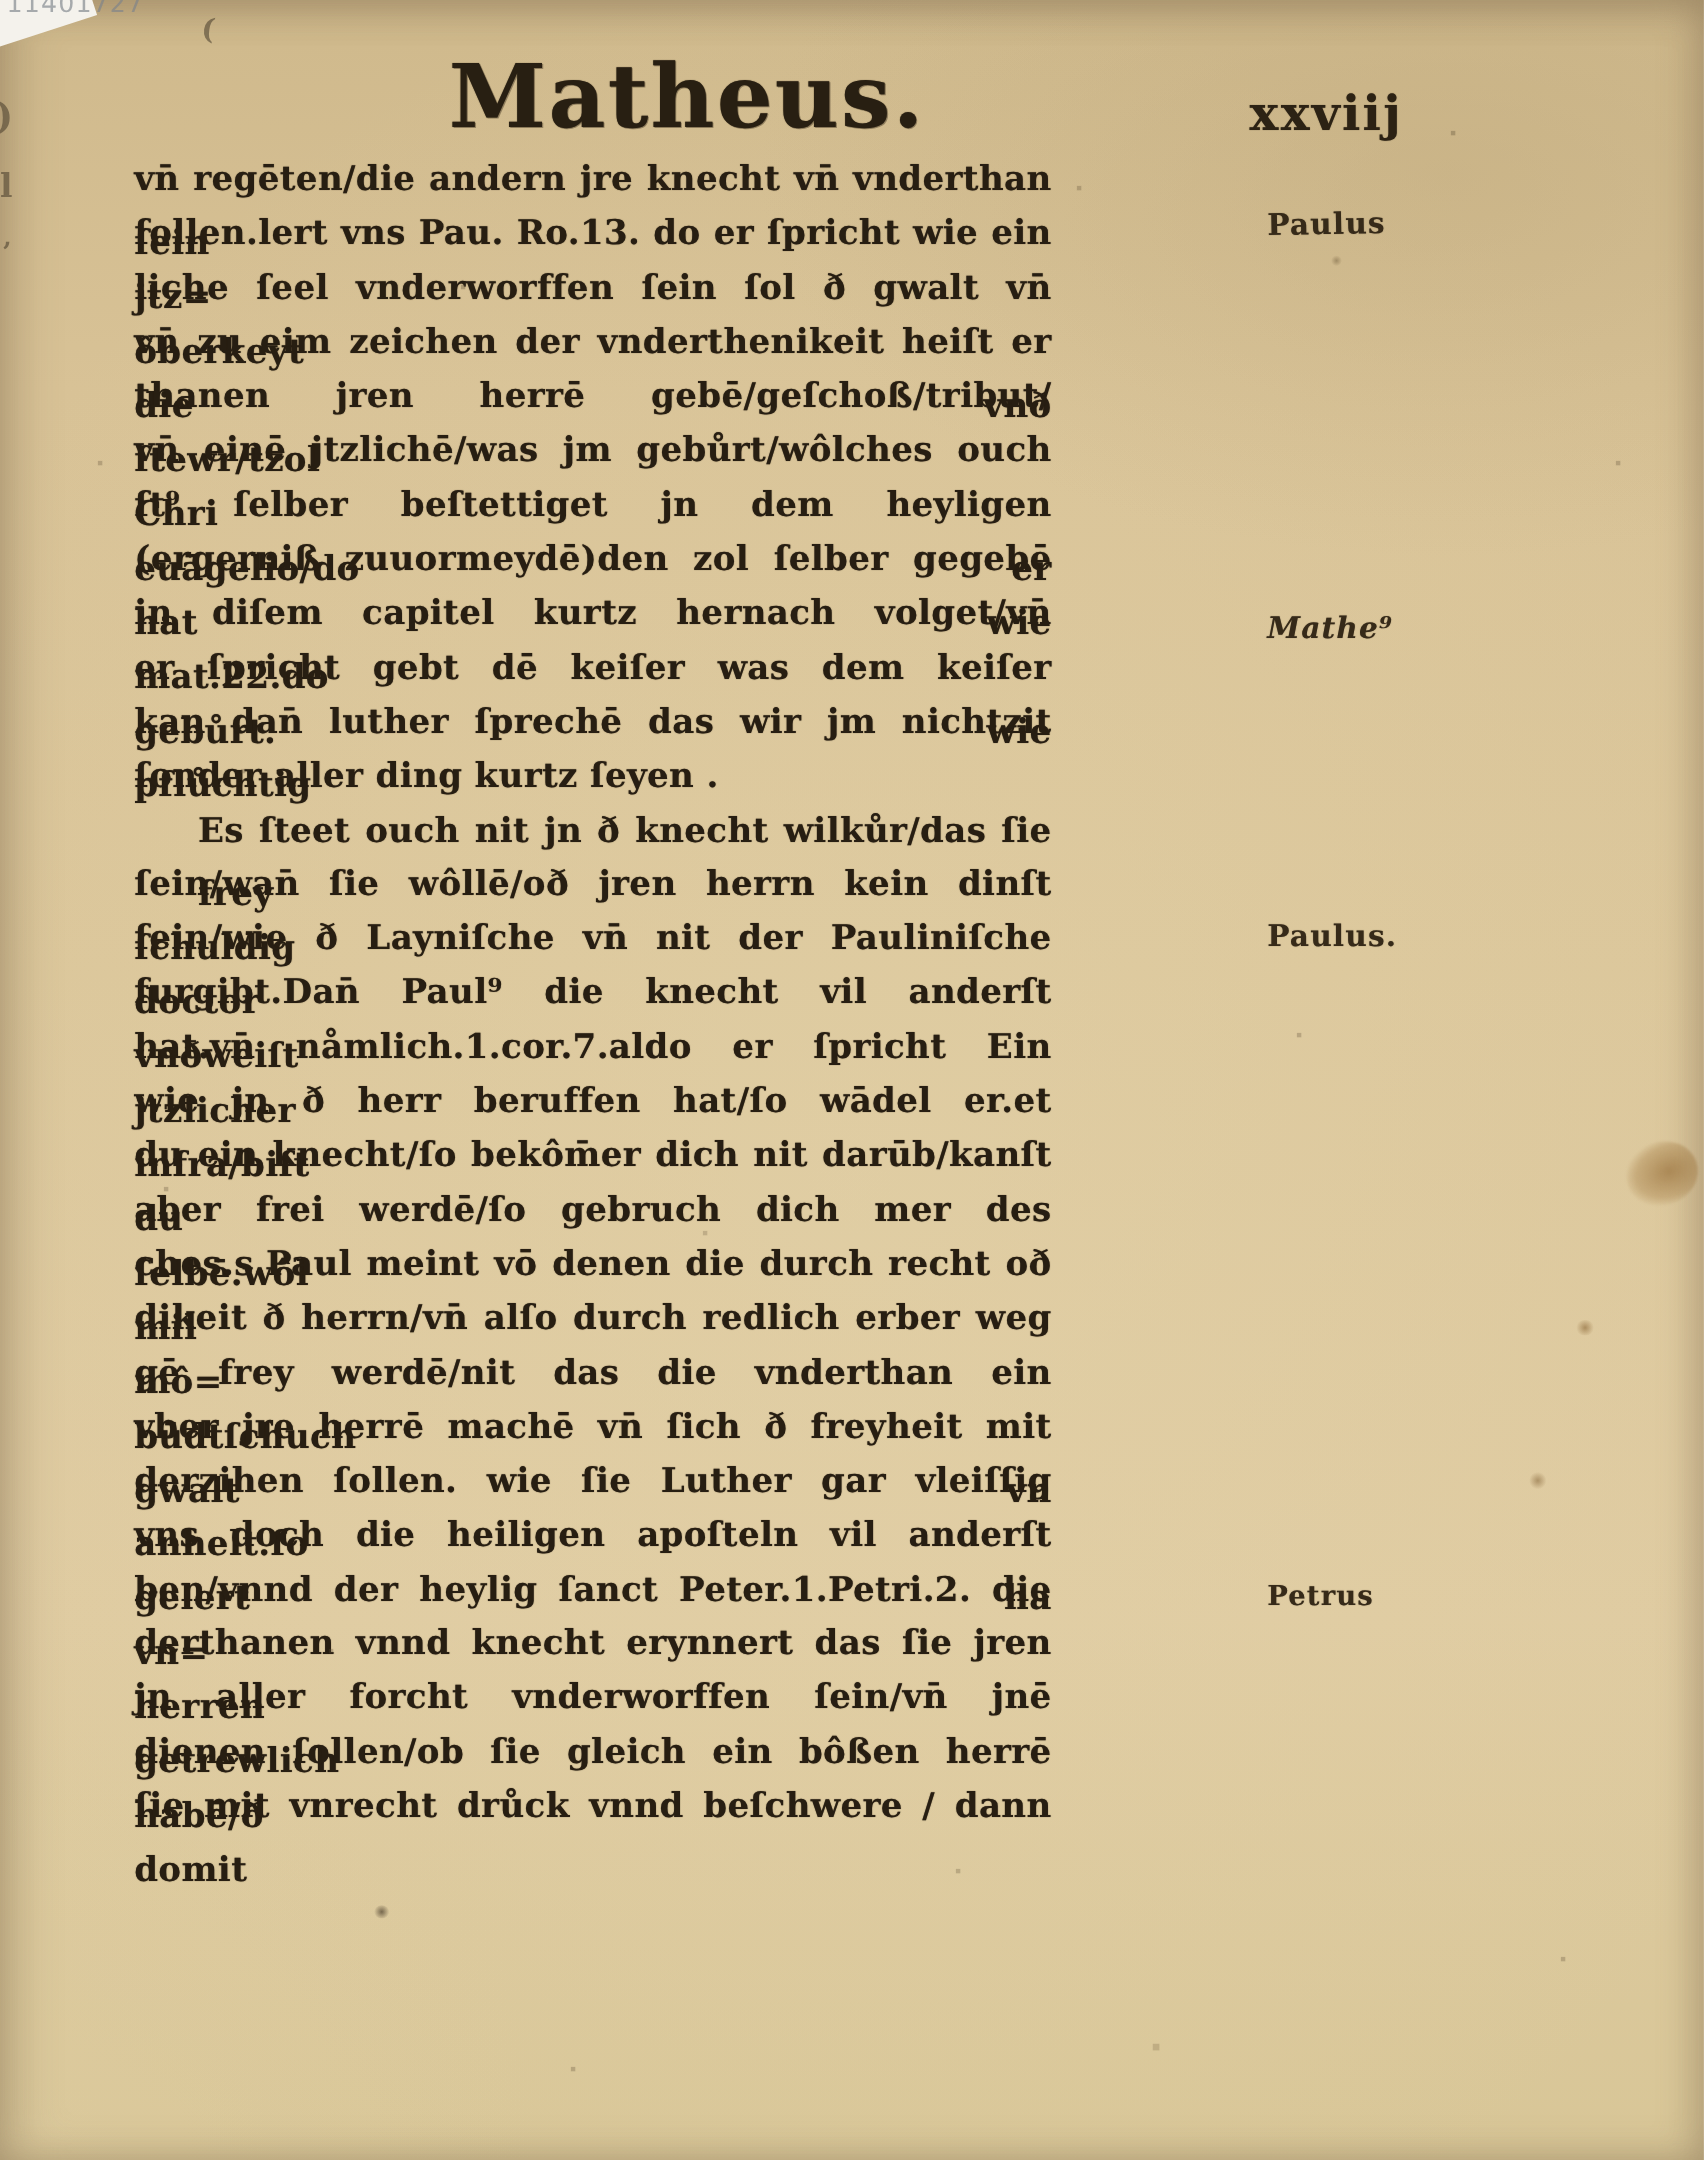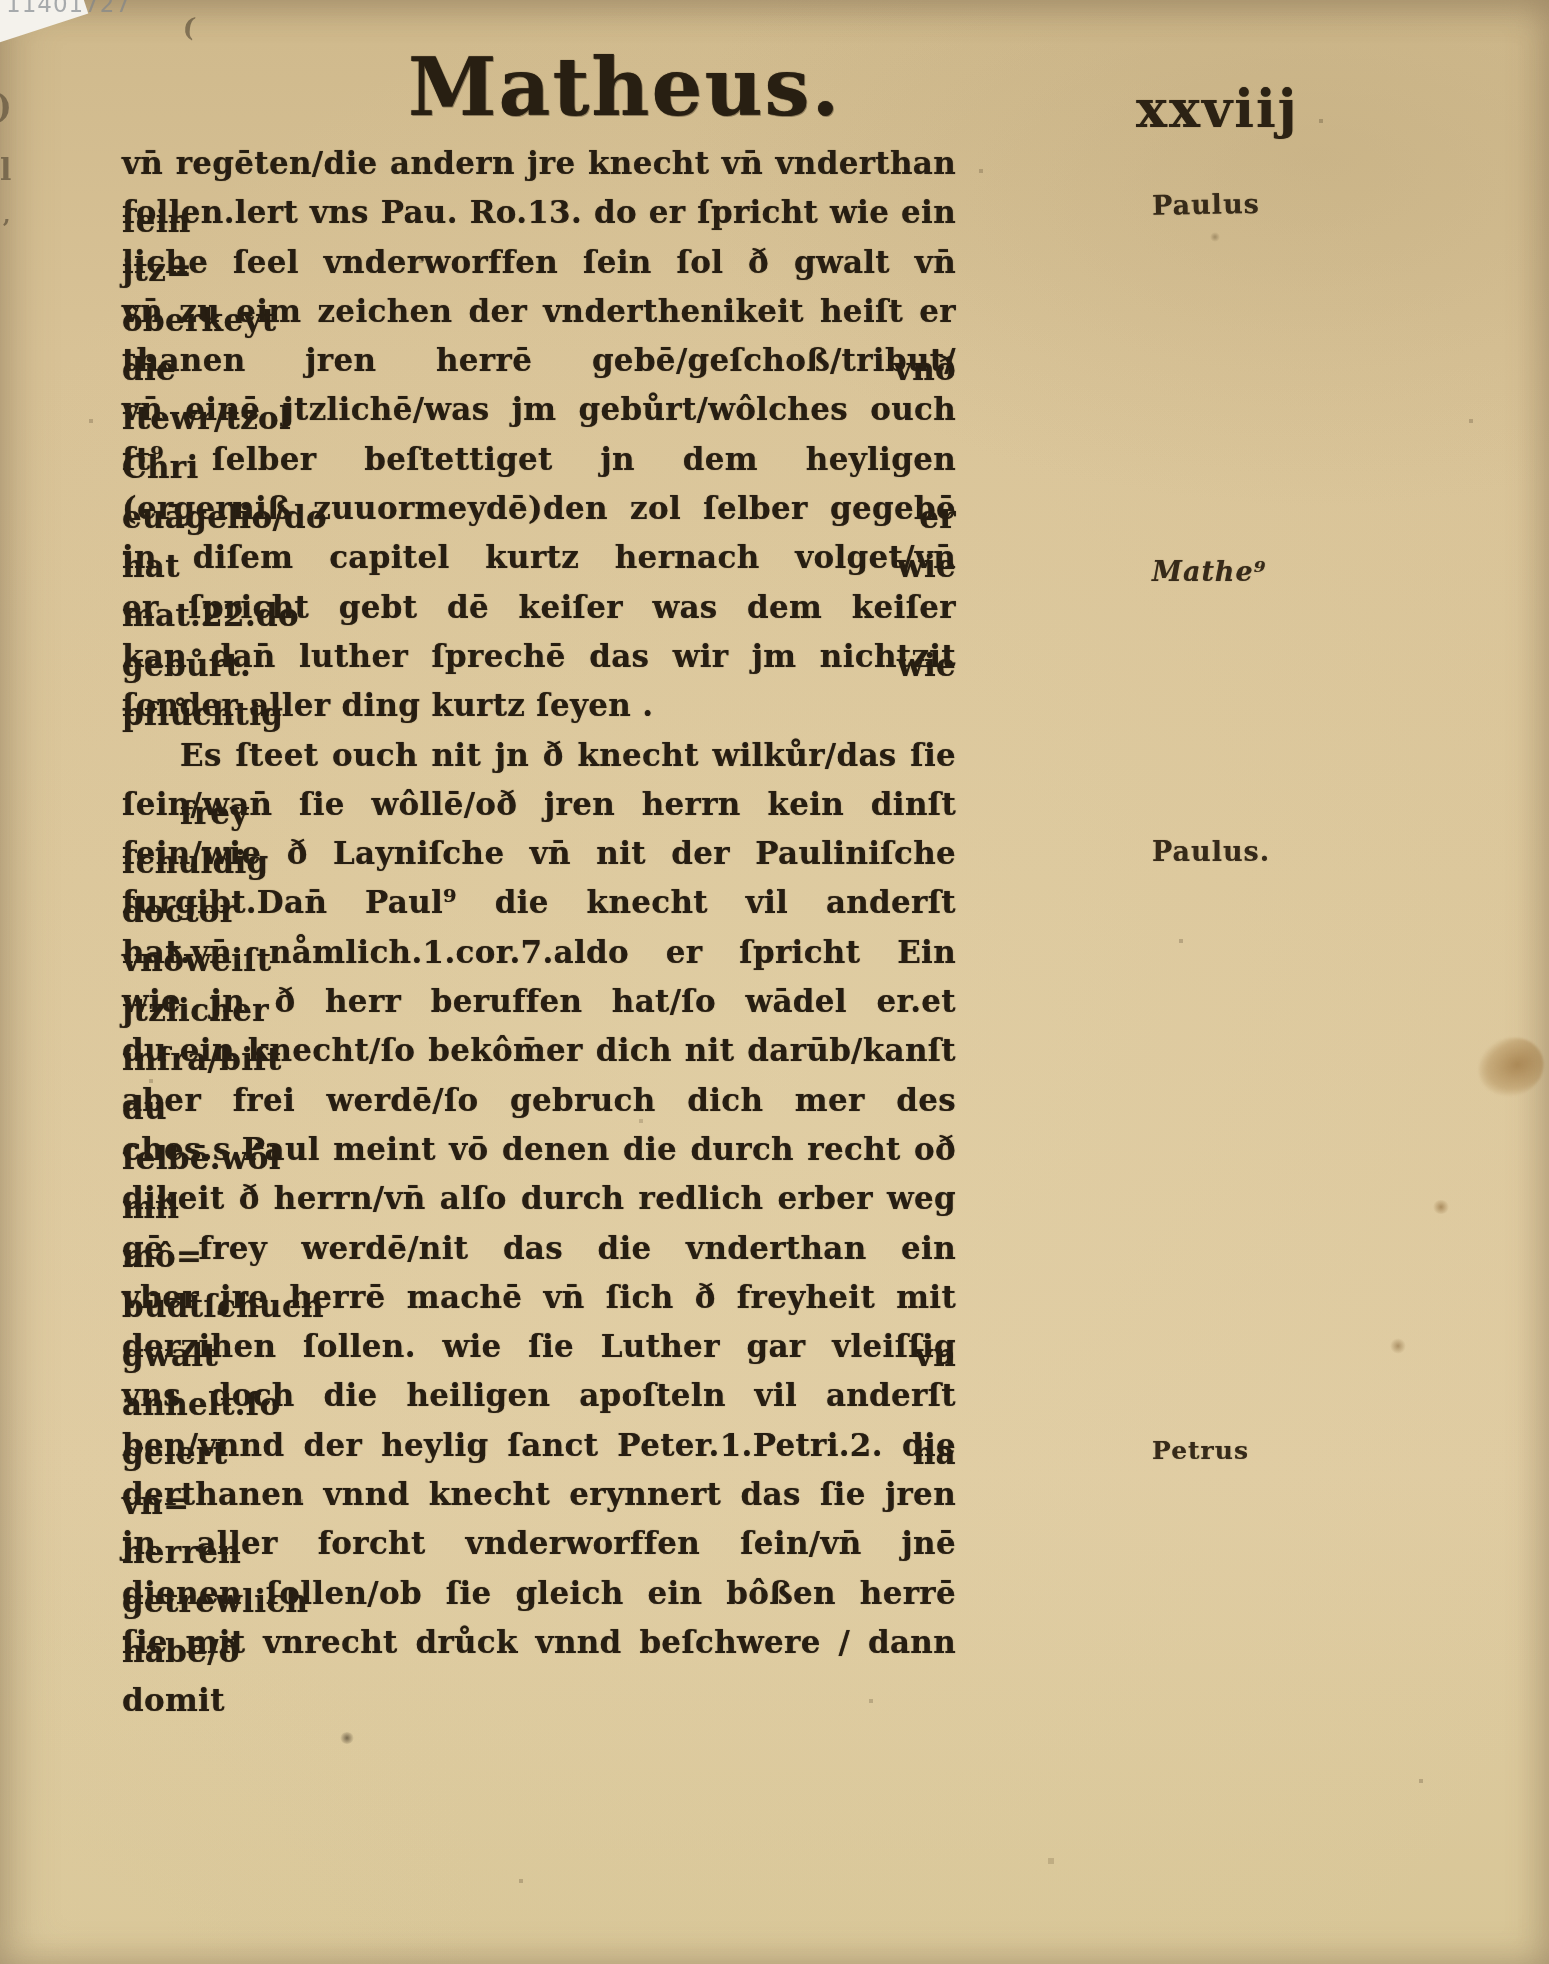--- a/index.html
+++ b/index.html
@@ -35,21 +35,21 @@
   .em3{left:2px;top:214px;font-size:24px;}
 
   .title{
     position:absolute;left:408px;top:40px;margin:0;
     font-size:80px;font-weight:700;color:#281f12;
     letter-spacing:2px;
     text-shadow:0 0 1px rgba(40,30,15,.7), 1px 1px 0 rgba(40,30,15,.35);
   }
   .folio{
     position:absolute;left:1136px;top:78px;
-    font-size:52px;font-weight:700;color:#2c2214;
+    font-size:44px;font-weight:700;color:#2c2214;
     letter-spacing:2px;
     text-shadow:0 0 1px rgba(40,30,15,.6);
   }
 
   .textcol{
     position:absolute;left:122px;top:134px;width:834px;
   }
   .line{
     height:49.3px;line-height:58px;
     font-size:31px;font-weight:700;color:#271e12;

